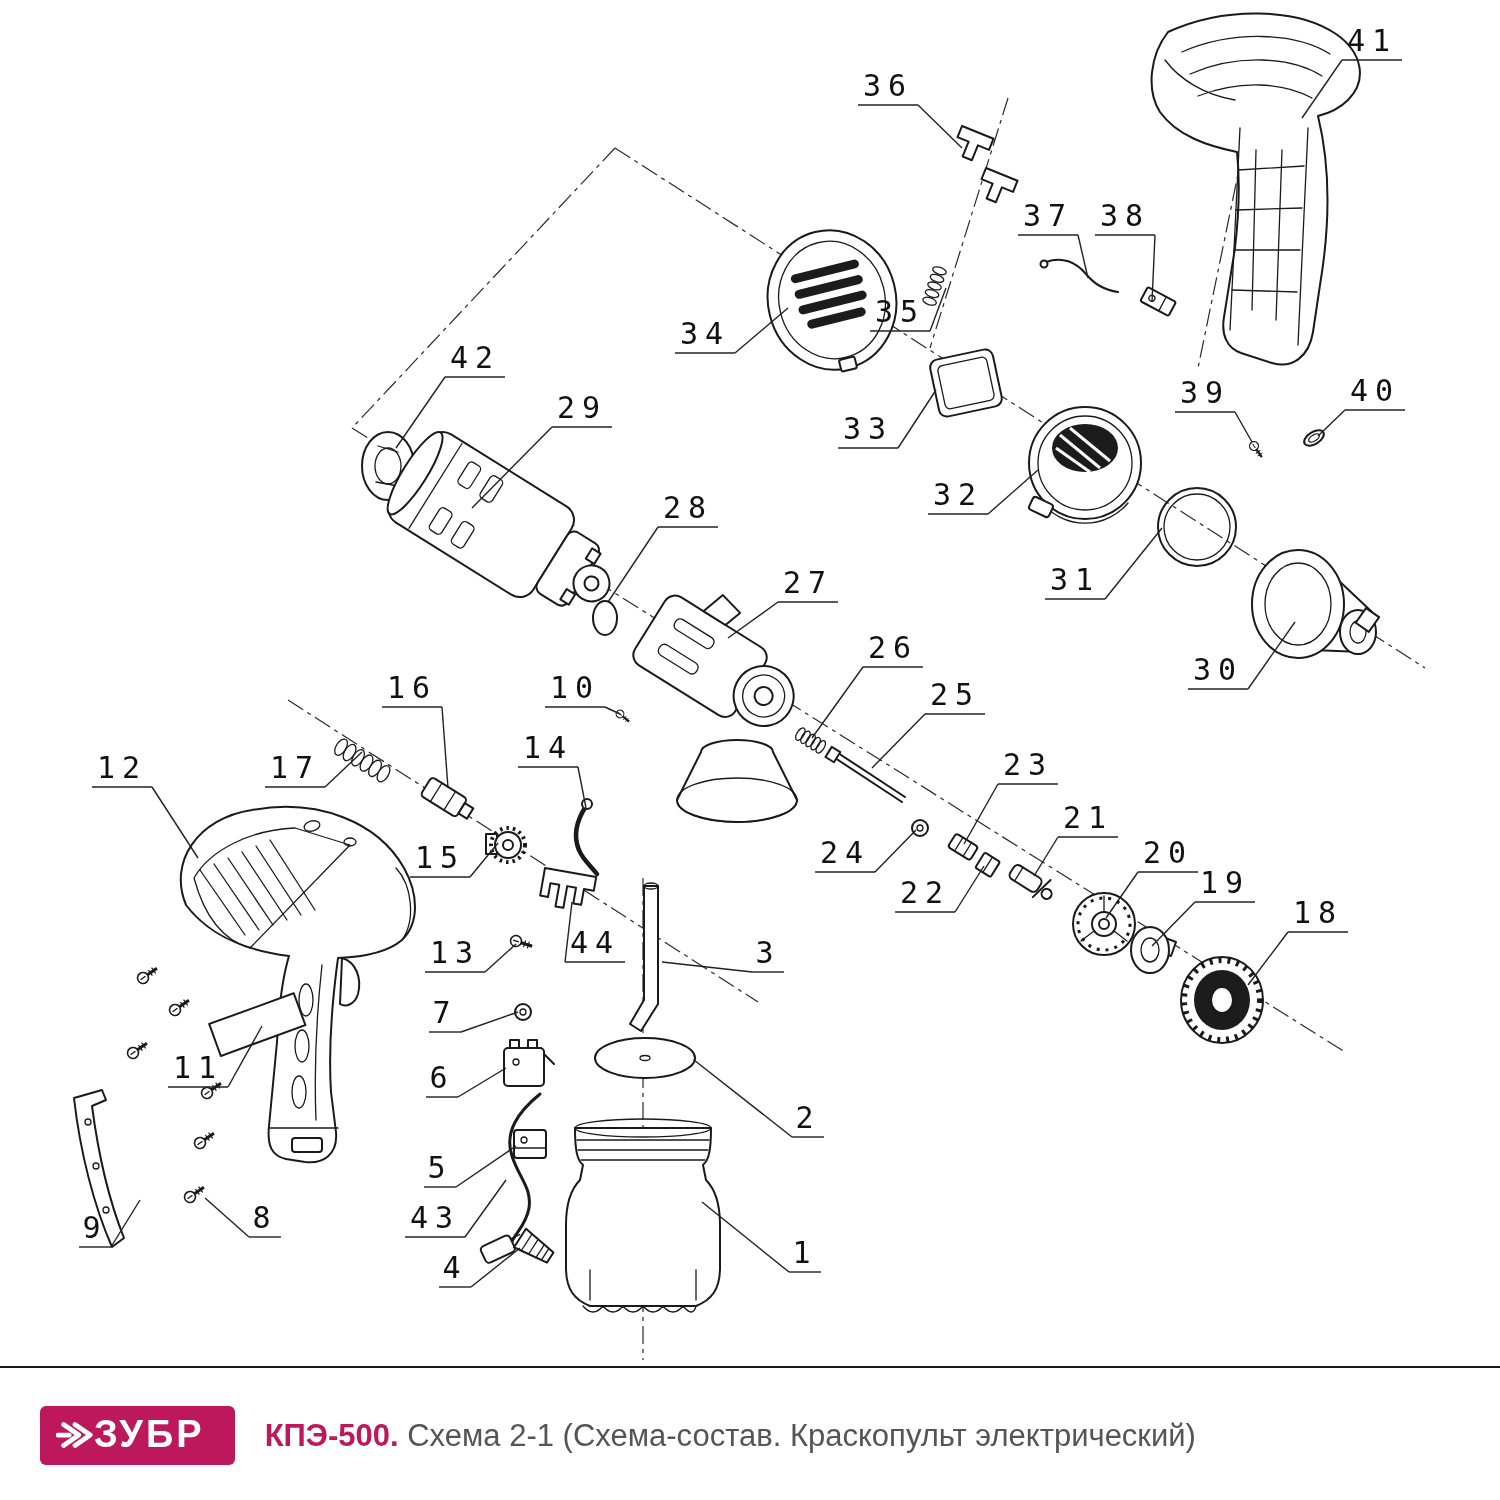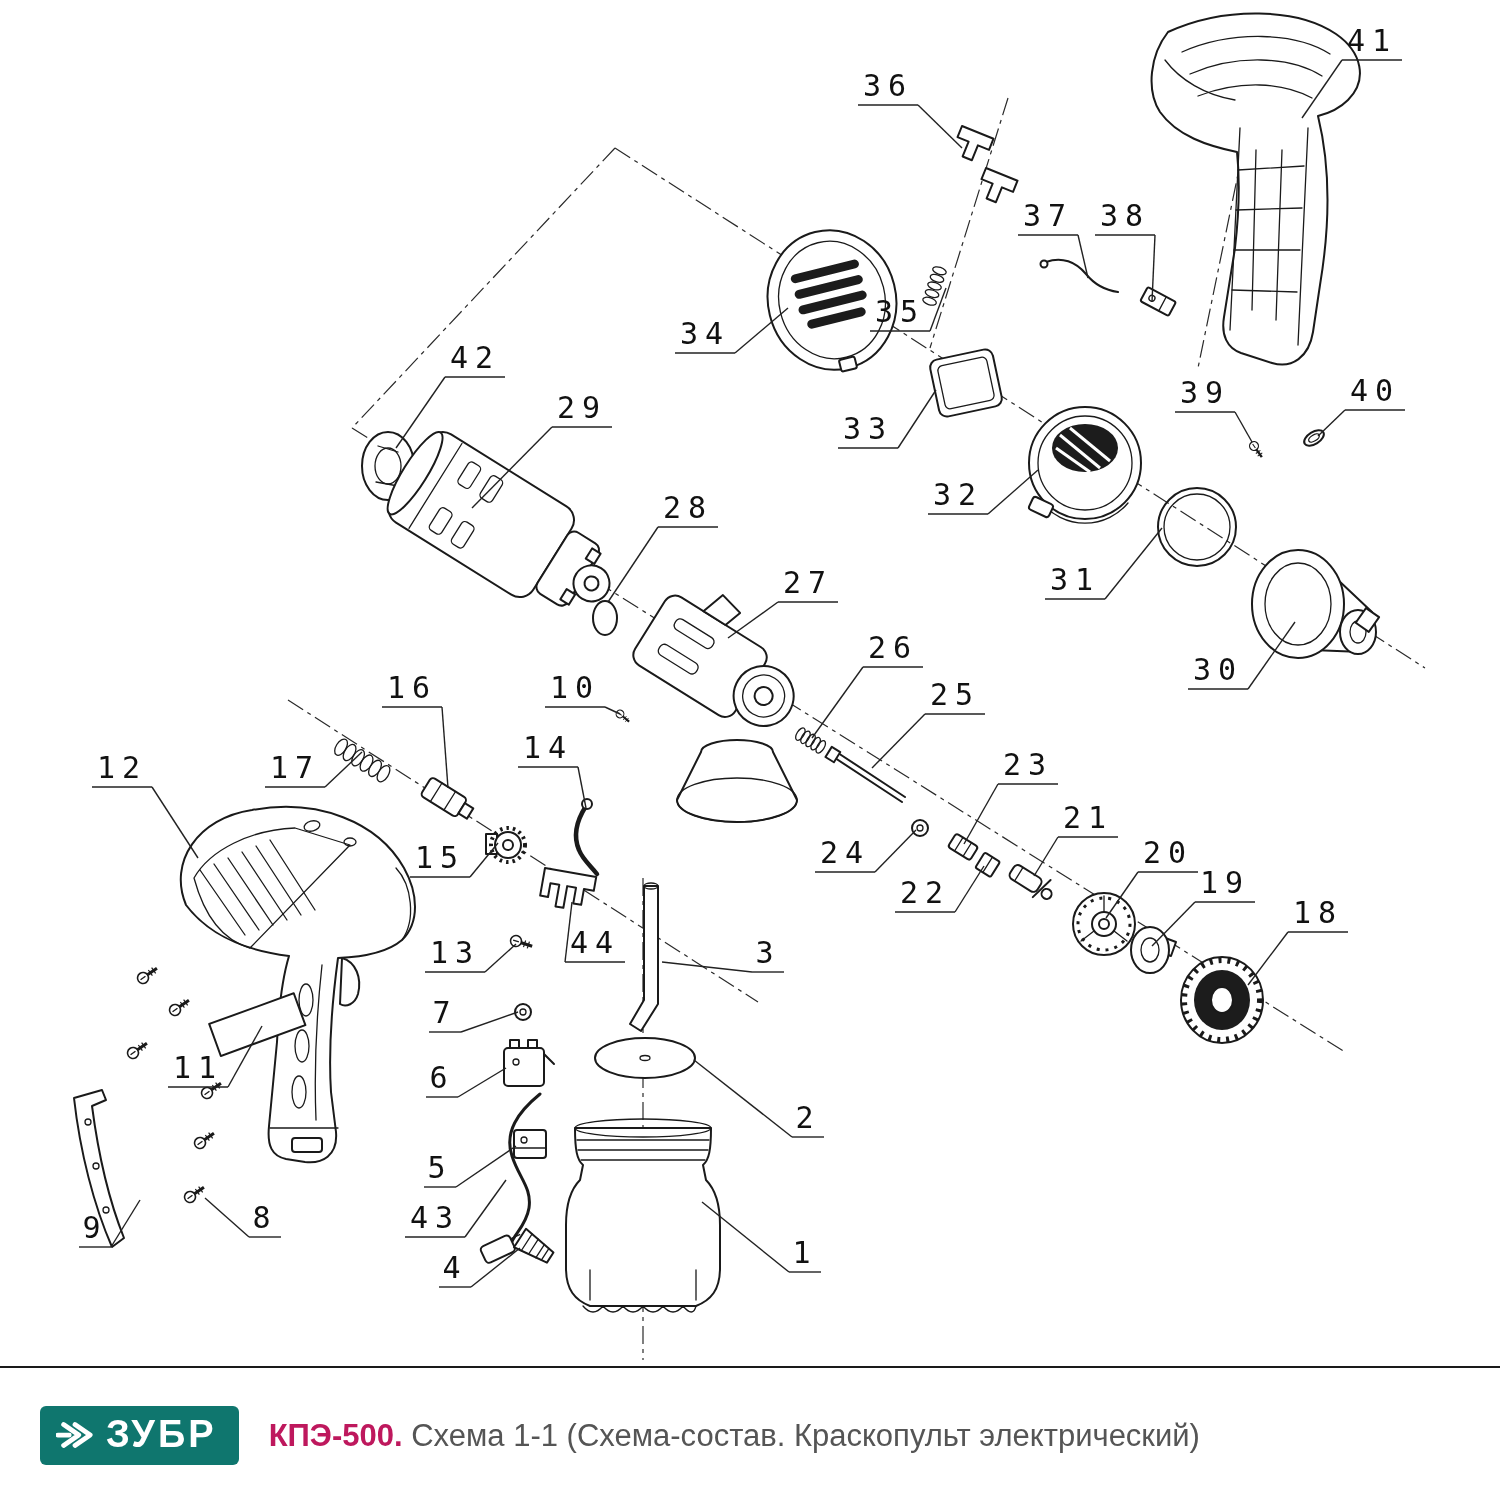--- a/index.html
+++ b/index.html
@@ -9,22 +9,22 @@
   .fill-w{fill:#fff;stroke:#1a1a1a;stroke-width:2;stroke-linejoin:round;stroke-linecap:round}
   .ln{fill:none;stroke:#1a1a1a;stroke-width:2;stroke-linejoin:round;stroke-linecap:round}
   .ln-thin{fill:none;stroke:#1a1a1a;stroke-width:1.3;stroke-linejoin:round;stroke-linecap:round}
   .dark{fill:#1c1c1c;stroke:none}
   .axis{stroke:#2a2a2a;stroke-width:1.2;fill:none;stroke-dasharray:18 5 4 5}
   .leader{stroke:#222;stroke-width:1.4;fill:none}
   .part-label{font-family:"DejaVu Sans Mono",monospace;font-size:30px;letter-spacing:7px;fill:#111}
   .footer{position:absolute;left:0;top:1366;width:1500px}
   .rule{border-top:2px solid #1a1a1a;margin:0 0}
   .footer-row{display:flex;align-items:center;gap:30px;padding:38px 0 0 40px}
-  .logo{background:#0f766e;color:#fff;font-weight:bold;font-size:38px;letter-spacing:3px;
-        padding:7px 22px 9px 16px;border-radius:6px;display:flex;align-items:center;gap:12px}
+  .logo{background:#be185d;color:#fff;font-weight:bold;font-size:38px;letter-spacing:3px;
+        padding:7px 30px 9px 16px;border-radius:6px;display:flex;align-items:center;}
   .title-line{font-size:31px;white-space:nowrap}
   .model{font-weight:bold;color:#be185d}
   .subtitle{color:#555;font-weight:normal}
 </style>
 </head>
 <body>
 
 <svg id="diagram-svg" width="1500" height="1366" viewBox="0 0 1500 1366" xmlns="http://www.w3.org/2000/svg">
 
   <defs>
@@ -505,16 +505,16 @@
   <div class="rule"></div>
   <div class="footer-row">
     <div class="logo">
       <svg width="38" height="30" viewBox="0 0 40 30">
         <path d="M2 15 H14 M8 4 L24 15 L8 26 M20 4 L36 15 L20 26" stroke="#fff" stroke-width="5" fill="none" stroke-linecap="round" stroke-linejoin="round"></path>
       </svg>
       <span>ЗУБР</span>
     </div>
     <div class="title-line">
       <span class="model">КПЭ-500.</span>
-      <span class="subtitle">Схема 1-1 (Схема-состав. Краскопульт электрический)</span>
+      <span class="subtitle">Схема 2-1 (Схема-состав. Краскопульт электрический)</span>
     </div>
   </div>
 </div>
 
 </body></html>

